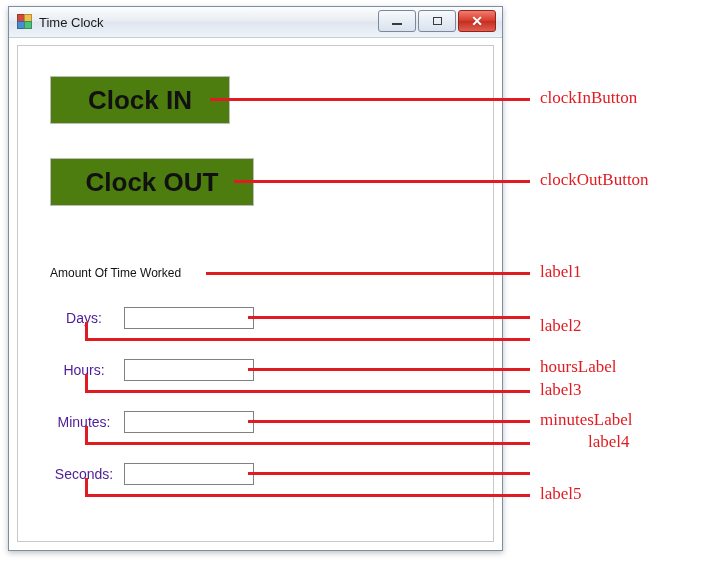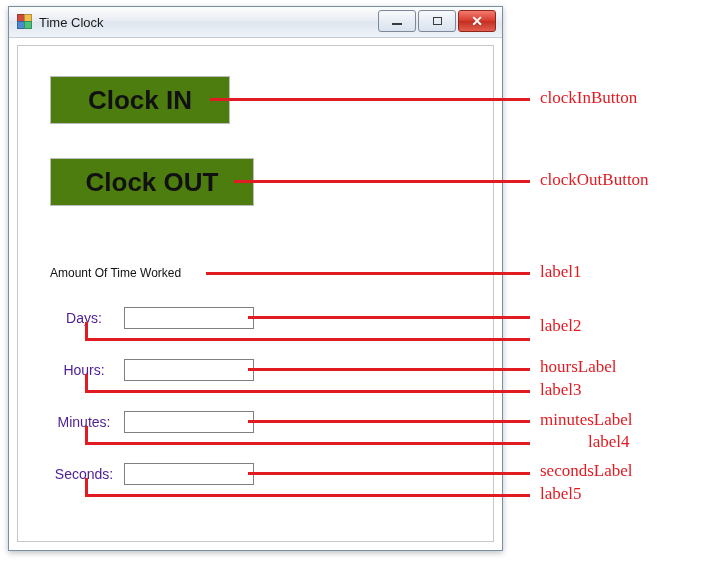--- a/index.html
+++ b/index.html
@@ -260,19 +260,18 @@
   <div class="callout" style="left:540px; top:380px;">label3</div>
 
   <div class="leader h" style="left:248px; top:420px; width:282px;"></div>
   <div class="callout" style="left:540px; top:402px;margin-top:8px;">minutesLabel</div>
 
   <div class="leader v" style="left:85px; top:426px; height:18px;"></div>
   <div class="leader h" style="left:85px; top:442px; width:445px;"></div>
   <div class="callout" style="left:540px; top:432px;margin-left:48px;">label4</div>
 
   <div class="leader h" style="left:248px; top:472px; width:282px;"></div>
-  <div class="callout" style="left:540px; top:461px;">secondsLabel</div>
 
   <div class="leader v" style="left:85px; top:478px; height:18px;"></div>
   <div class="leader h" style="left:85px; top:494px; width:445px;"></div>
   <div class="callout" style="left:540px; top:484px;">label5</div>
 
 </div>
 
 </body></html>

